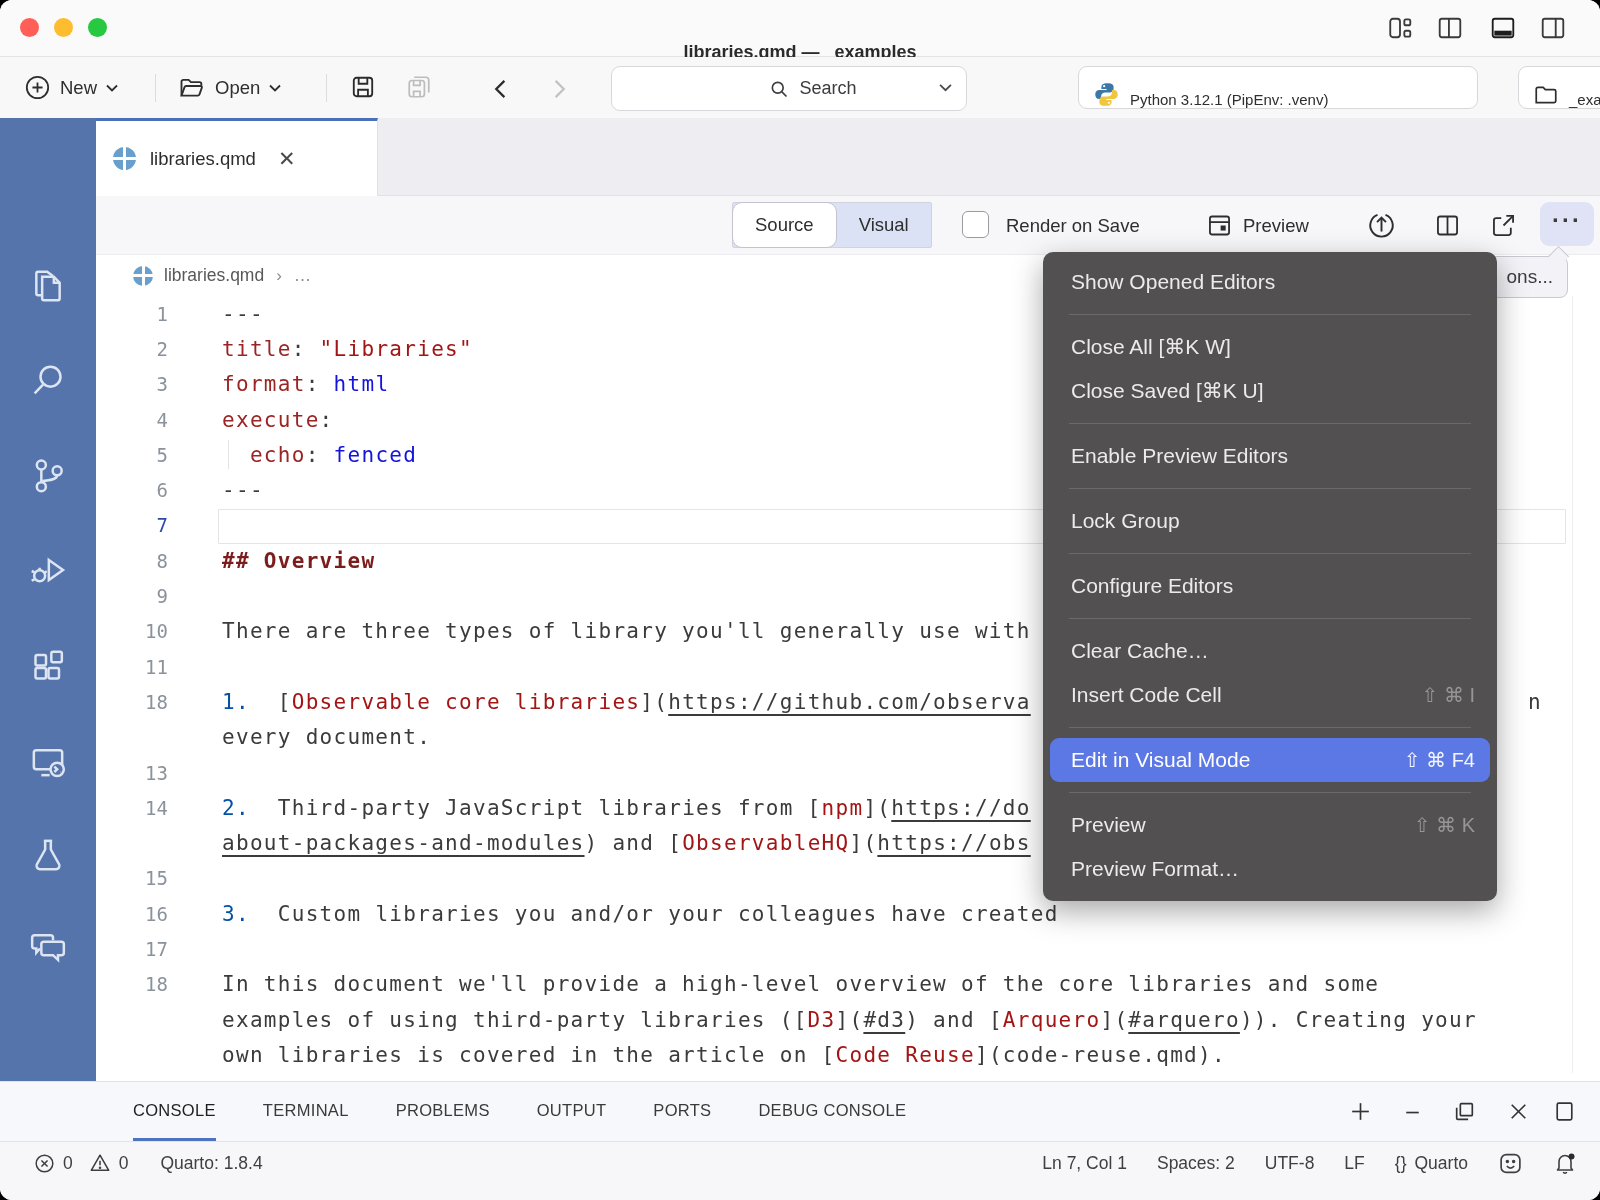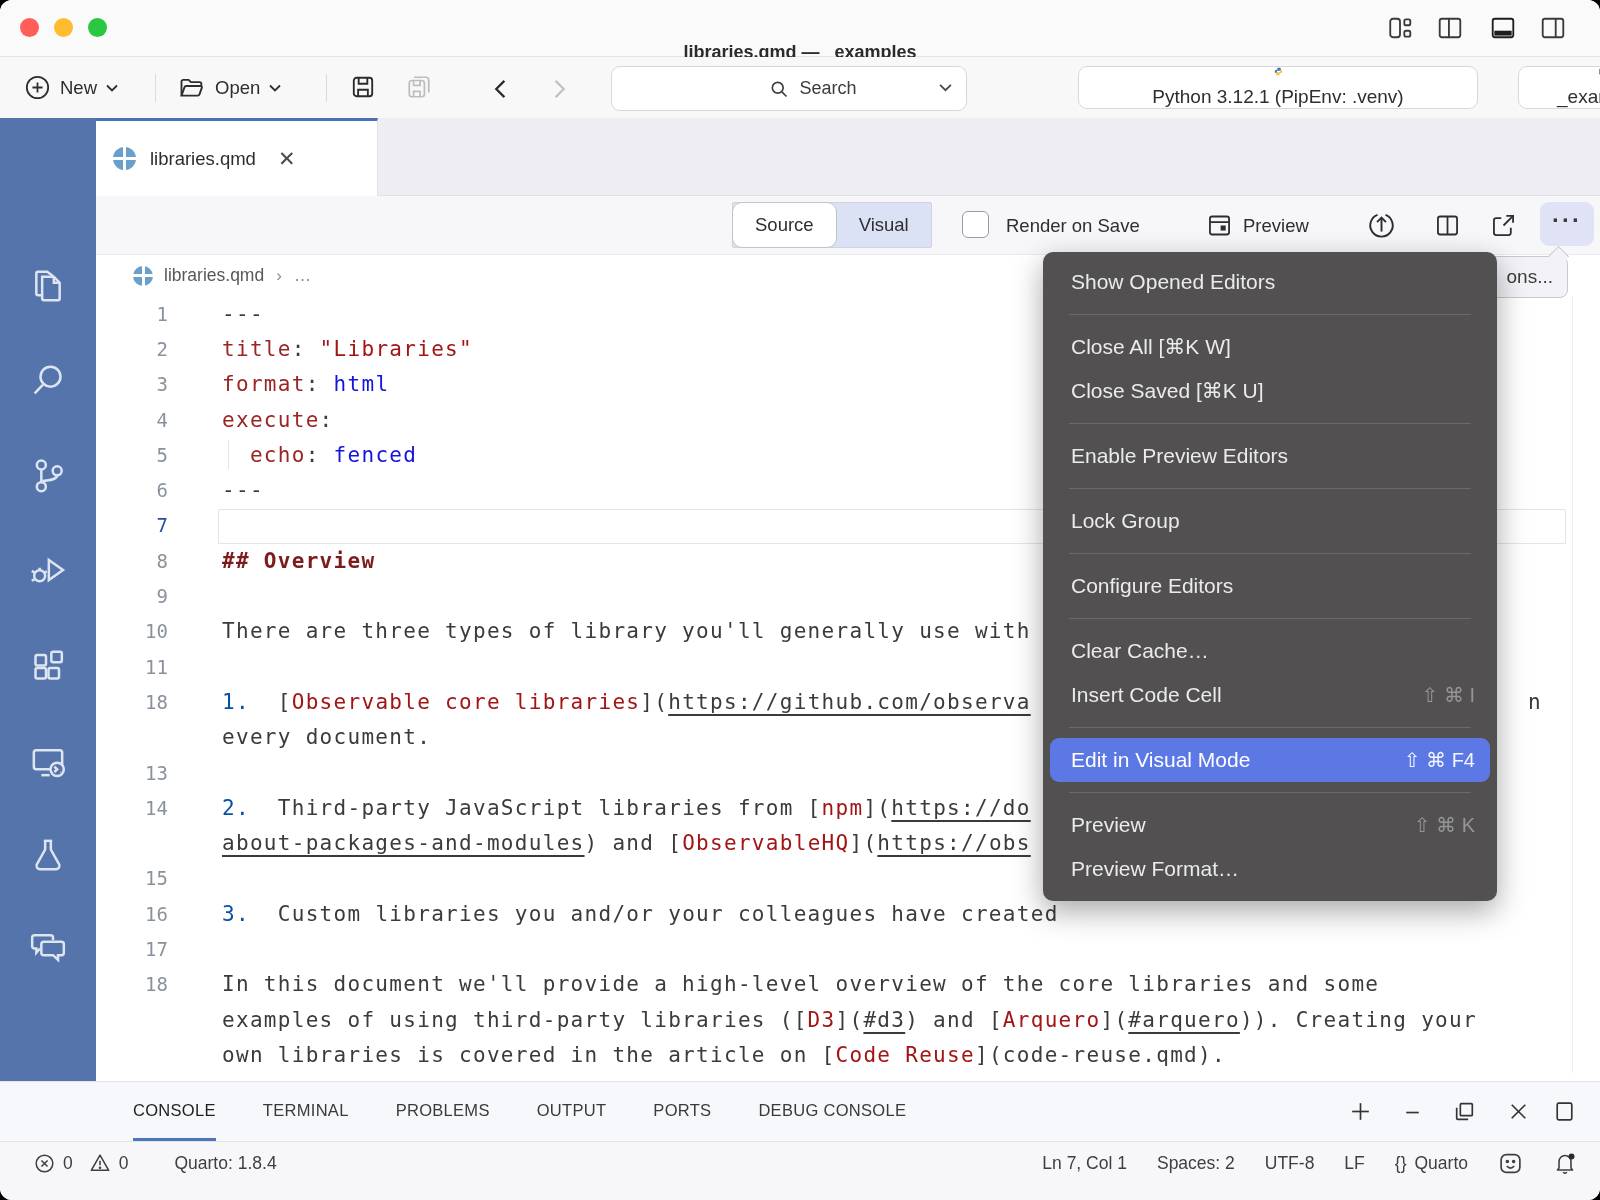--- a/index.html
+++ b/index.html
@@ -10,21 +10,21 @@
   .titlebar{position:absolute;left:0;top:0;width:1600px;height:56px;background:#fafafa;border-bottom:1px solid #e4e4e6;}
   .light{position:absolute;top:18px;width:19px;height:19px;border-radius:50%;}
   .title{position:absolute;left:0;right:0;top:0;height:56px;line-height:56px;text-align:center;font-size:18px;font-weight:600;color:#2b2b2b;margin-top:24px;}
   .tbicon{position:absolute;top:15px;width:26px;height:26px;}
   
   .toolbar{position:absolute;left:0;top:57px;width:1600px;height:61px;background:#f8f8f8;border-bottom:1px solid #e2e2e4;}
   .tbbtn{position:absolute;top:0;height:61px;display:flex;align-items:center;gap:9px;color:#2e2e2e;font-size:18.5px;}
   .tdiv{position:absolute;top:17px;width:1px;height:28px;background:#dcdcdc;}
   .searchbox{position:absolute;left:611px;top:9px;width:306px;height:43px;border:1px solid #d8d8dc;border-radius:9px;background:#fff;display:flex;align-items:center;justify-content:center;gap:10px;font-size:18px;color:#3c3c3c;padding-left:48px;}
   .searchbox .chev{position:absolute;right:14px;top:16px;}
-  .pill{position:absolute;top:9px;height:43px;border:1px solid #d8d8dc;border-radius:9px;background:#fff;display:flex;align-items:center;gap:10px;font-size:19px;color:#2e2e2e;padding:0 14px;box-sizing:border-box;flex-direction:column;}
+  .pill{position:absolute;top:9px;height:43px;border:1px solid #d8d8dc;border-radius:9px;background:#fff;display:flex;align-items:flex-end;gap:10px;font-size:15px;color:#2e2e2e;padding:0 14px;box-sizing:border-box;}
   
   .activity{position:absolute;left:0;top:118px;width:96px;height:1023px;background:#5474ab;}
   .abicon{position:absolute;left:28px;width:40px;height:40px;}
   .abgear{position:absolute;left:26px;width:44px;height:44px;}
   
   .tabbar{position:absolute;left:96px;top:118px;width:1504px;height:78px;background:#ededf2;border-bottom:1px solid #e1e1e6;box-sizing:border-box;}
   .tab{position:absolute;left:0;top:0;width:282px;height:78px;background:#fff;border-top:3px solid #4a71b8;border-right:1px solid #e1e1e6;box-sizing:border-box;display:flex;align-items:center;}
   .tablabel{font-size:18.5px;color:#2d2d2d;margin-left:14px;}
   .tabclose{margin-left:22px;font-size:21px;color:#4a4a4a;line-height:1;}
   .qicon{position:relative;width:23px;height:23px;border-radius:50%;background:#689fcc;flex:none;margin-left:17px;}
@@ -459,21 +459,21 @@
             <line x1="15.5" y1="8.5" x2="8.5" y2="15.5"></line>
           </svg>
         <span>0</span>
         <svg width="22" height="22" viewBox="0 0 24 24" fill="none" stroke="#3f3f3f" stroke-width="1.7" style="margin-left:8px">
             <path d="M12 3.5L21.5 20h-19z" stroke-linejoin="round"></path>
             <line x1="12" y1="9.5" x2="12" y2="14.5"></line>
             <circle cx="12" cy="17.2" r="0.6" fill="#3f3f3f"></circle>
           </svg>
         <span>0</span>
       </div>
-      <span style="margin-left:36px">Quarto: 1.8.4</span>
+      <span style="margin-left:22px">Quarto: 1.8.4</span>
     </div>
     <div class="sright">
       <span>Ln 7, Col 1</span>
       <span>Spaces: 2</span>
       <span>UTF-8</span>
       <span>LF</span>
       <span class="sgroup">
         <span>{}</span>
         <span>Quarto</span>
       </span>

